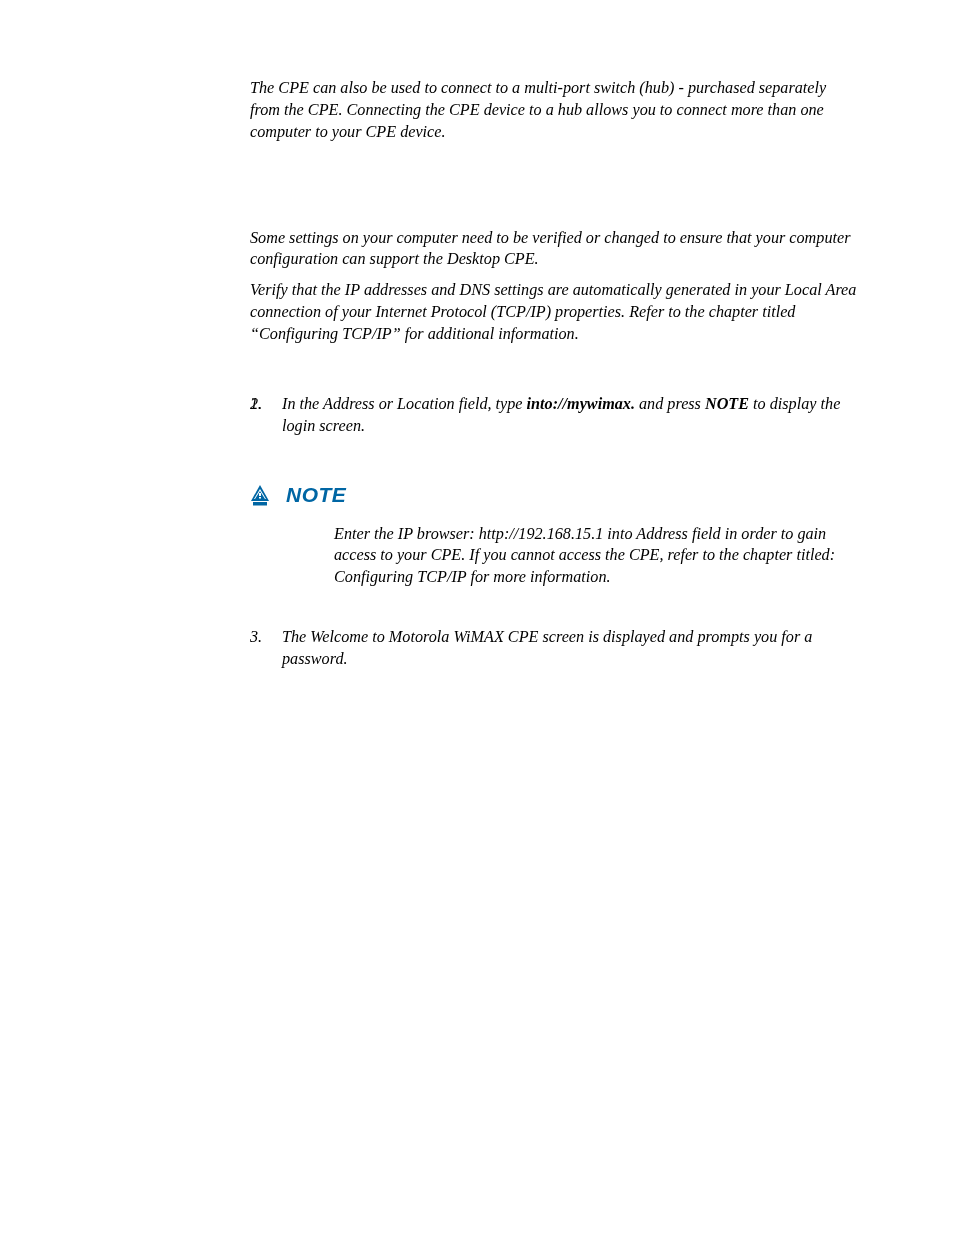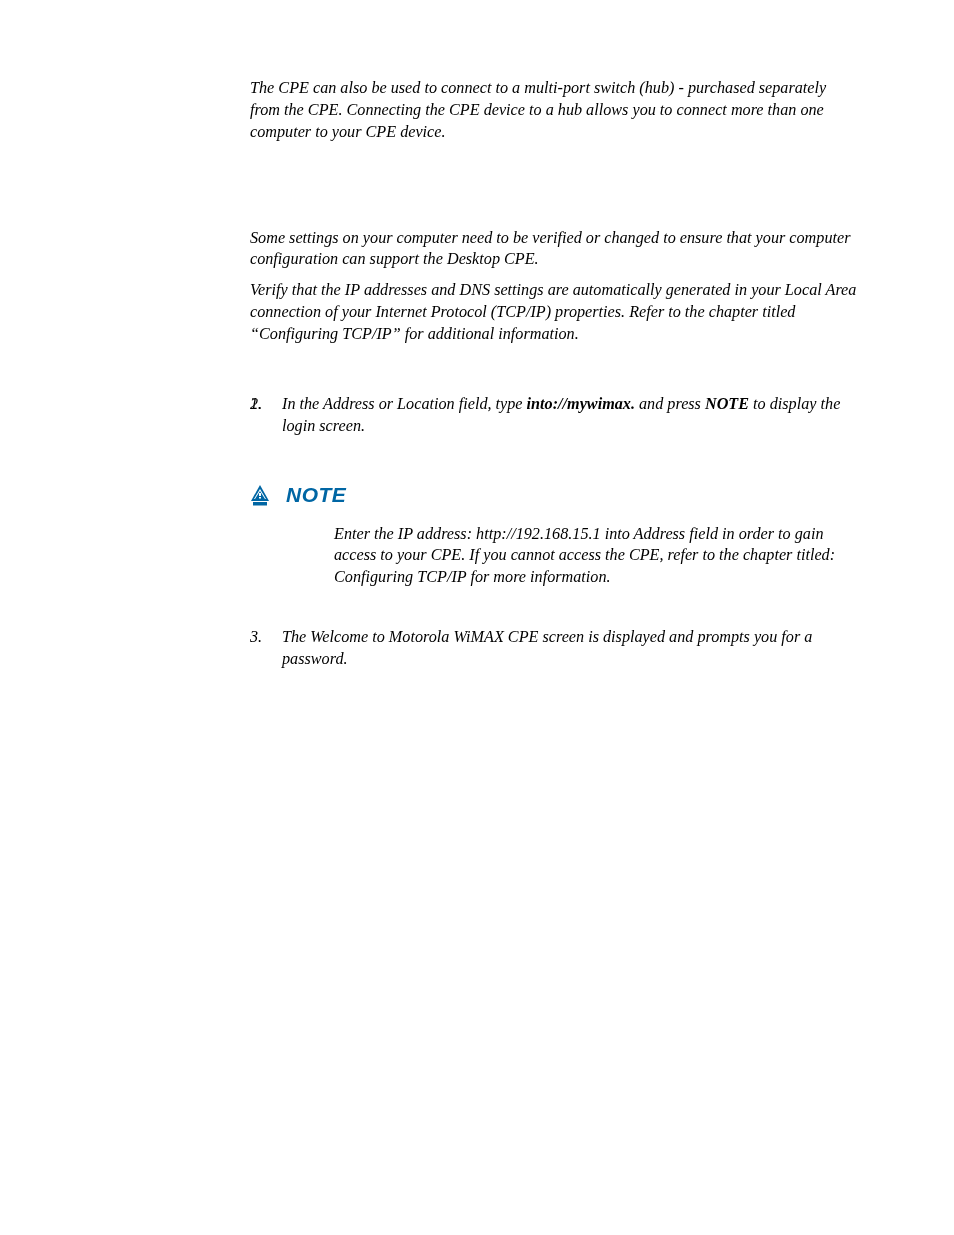--- a/index.html
+++ b/index.html
@@ -109,21 +109,21 @@
           <path d="M10 1 L19 17 L1 17 Z" fill="#0066a4"></path>
           <path d="M10 5 L16 15 L4 15 Z" fill="#ffffff"></path>
           <path d="M10 7 L15 15 L5 15 Z" fill="#0066a4"></path>
           <rect x="9" y="9" width="2" height="3" fill="#ffffff"></rect>
           <rect x="9" y="13" width="2" height="1.5" fill="#ffffff"></rect>
           <rect x="3" y="18" width="14" height="3.5" fill="#0066a4"></rect>
         </svg>
       </span>
       <span class="label">NOTE</span>
     </div>
-    <div class="note-body">Enter the IP address: http://192.168.15.1 into Address field in order to gain access to your CPE. If you cannot access the CPE, refer to the chapter titled: Configuring TCP/IP for more information.</div>
+    <div class="note-body">Enter the IP browser: http://192.168.15.1 into Address field in order to gain access to your CPE. If you cannot access the CPE, refer to the chapter titled: Configuring TCP/IP for more information.</div>
   </div>
 
   <div class="after-note">
     <ol>
       <li>
         <span class="num">3.</span>
         <span>The Welcome to Motorola WiMAX CPE screen is displayed and prompts you for a password.</span>
       </li>
     </ol>
   </div>

